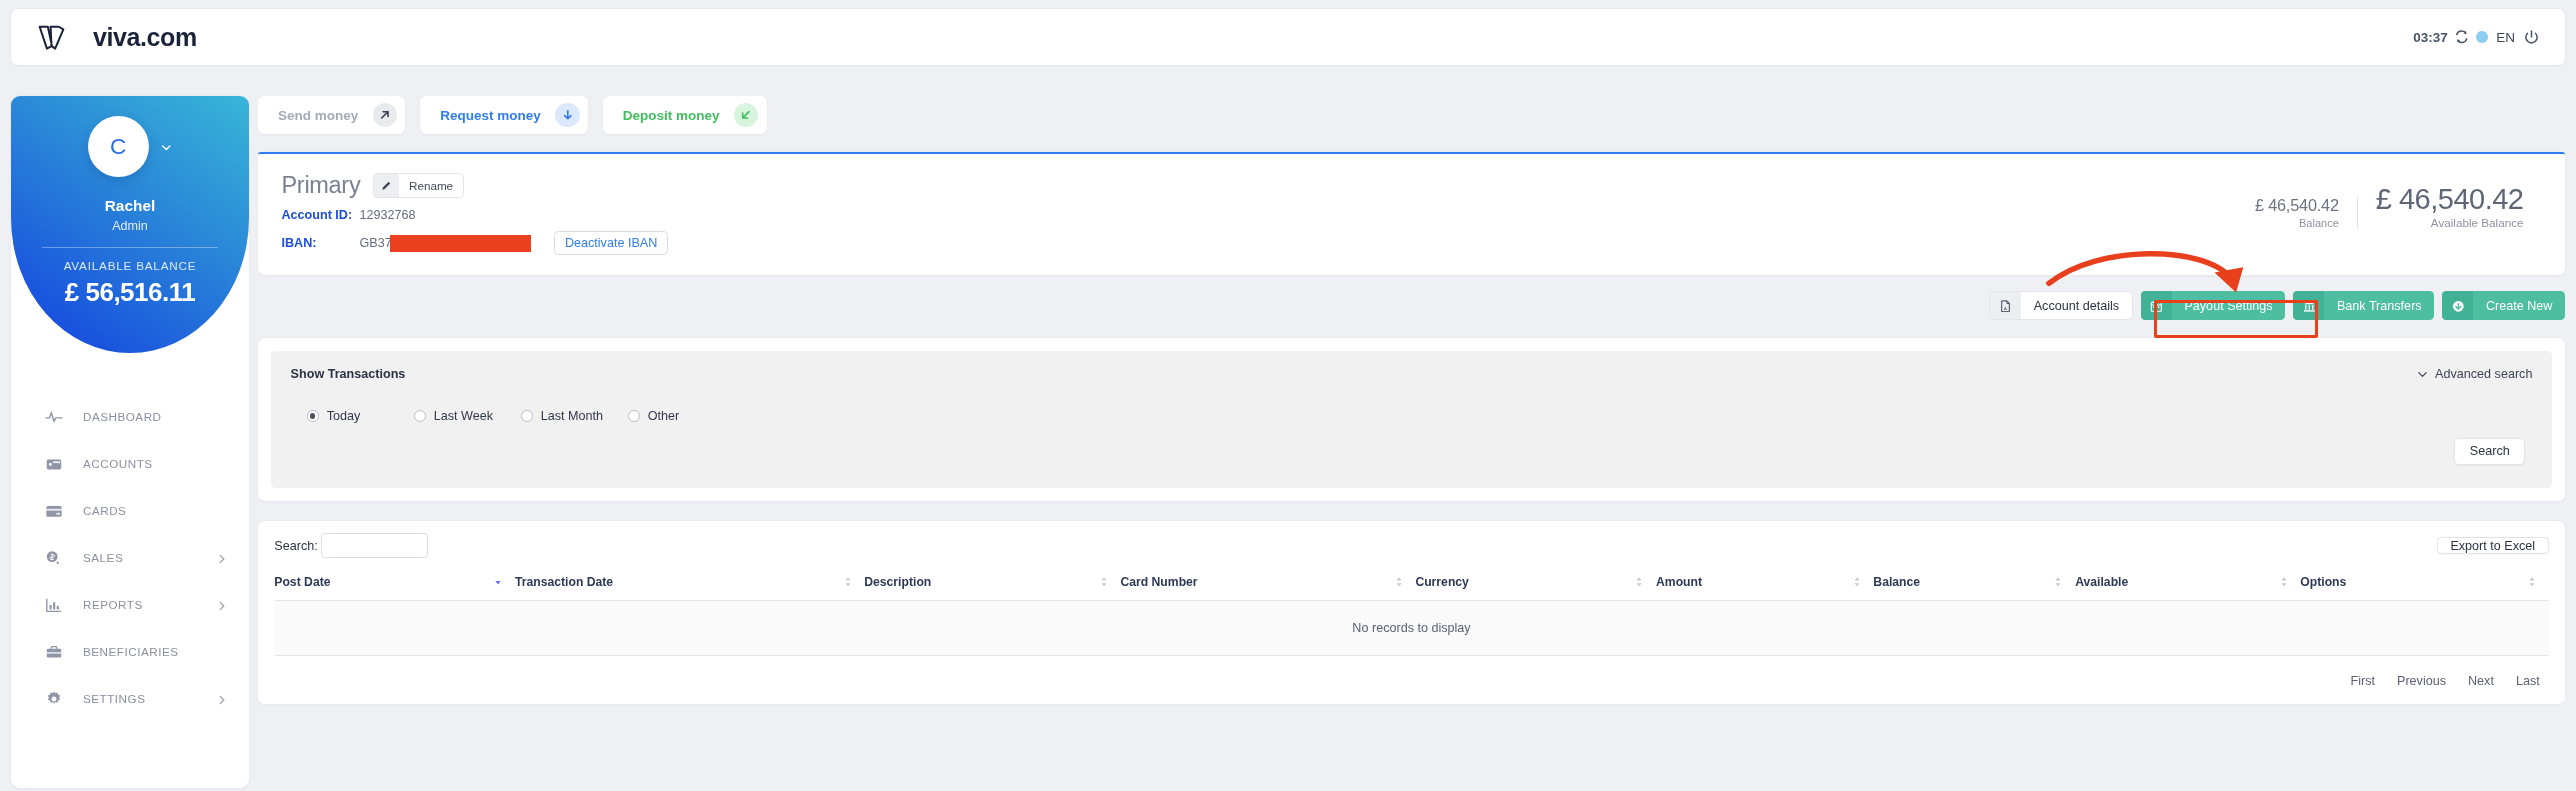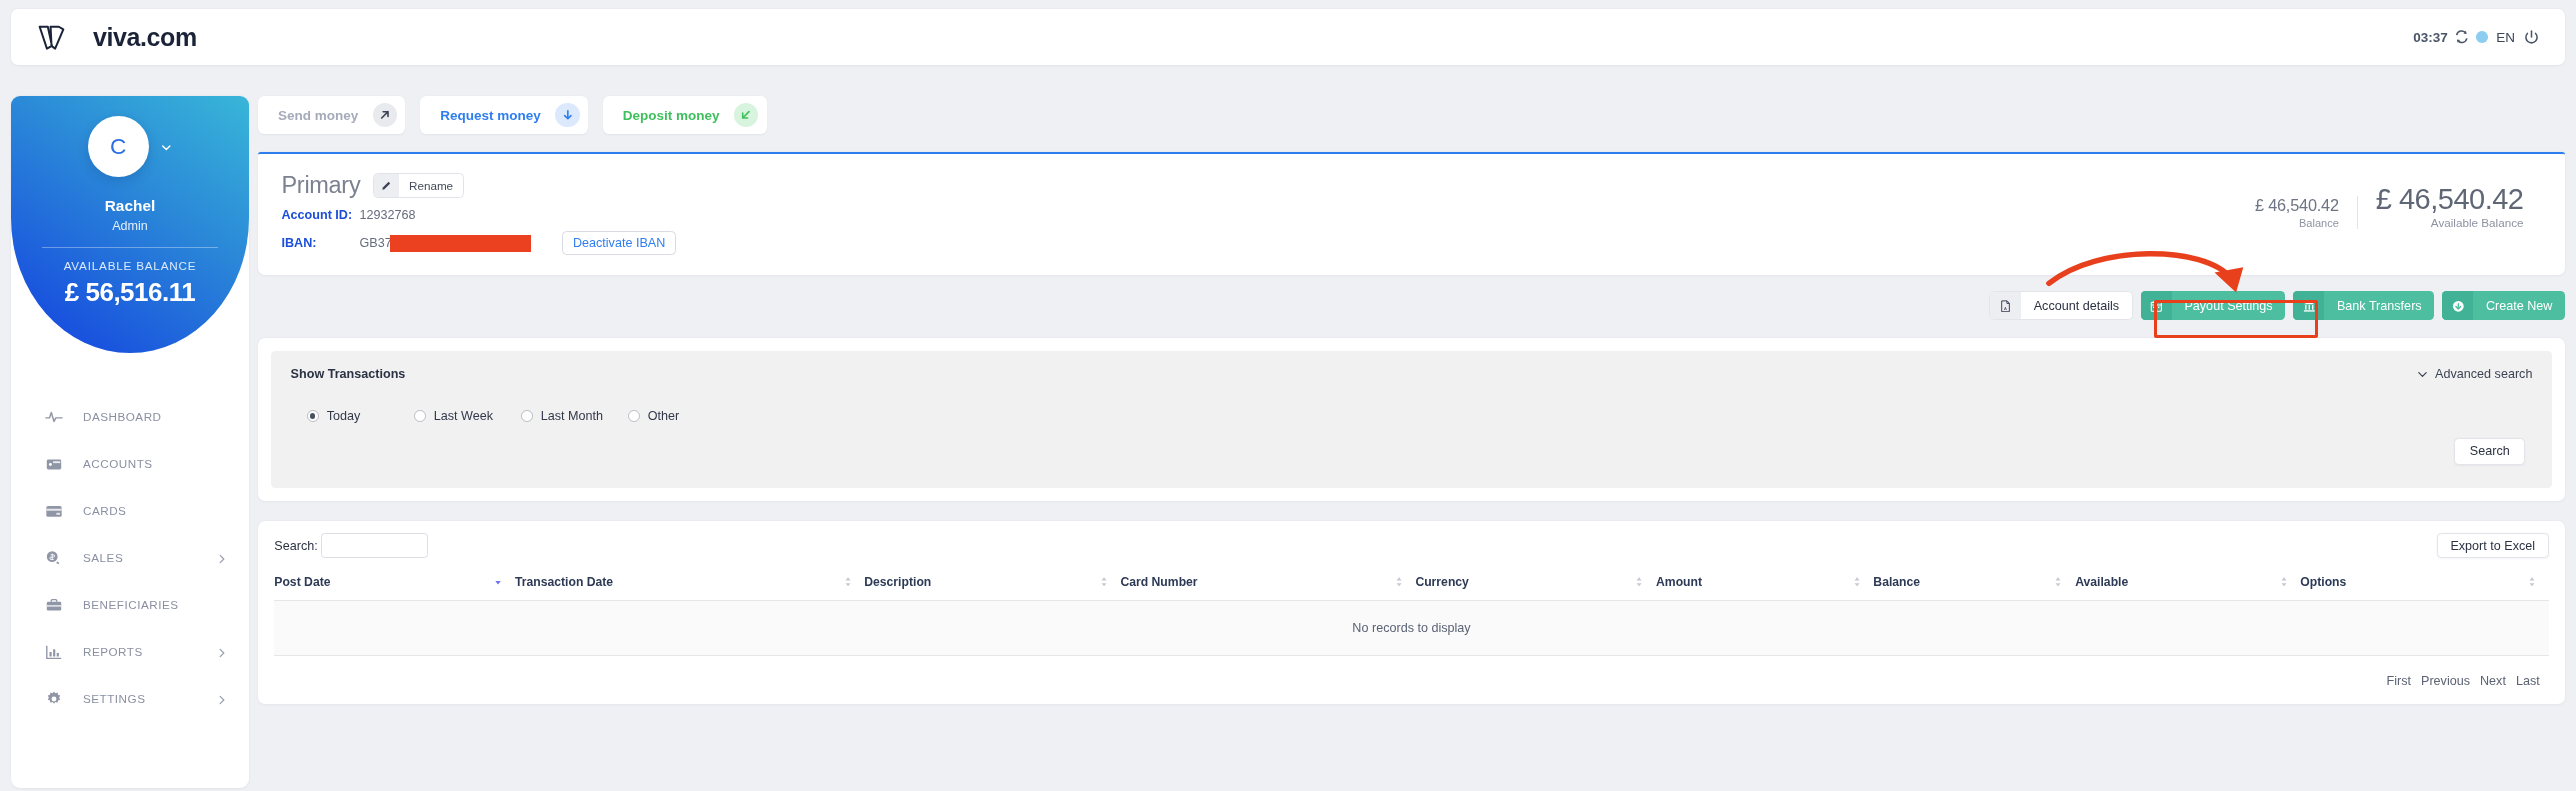--- a/index.html
+++ b/index.html
@@ -112,21 +112,21 @@
   }
   .rename-ico-box { width: 25px; background: #eceef1; display: flex; align-items: center; justify-content: center; }
   .rename-ico-box svg { width: 11px; height: 11px; display: block; }
   .rename-label { display: flex; align-items: center; padding: 0 10px; font-size: 11.7px; color: #434a58; }
 
   .acct-line { display: flex; align-items: center; margin-top: 9px; font-size: 12.6px; }
   .acct-key { width: 78px; color: #1d4ed8; font-weight: 700; }
   .acct-val { color: #656c7d; }
   .redact { display: inline-block; width: 141px; height: 17px; background: #ec4120; vertical-align: middle; margin-left: -1.8px; }
   .deact-btn {
-    margin-left: 31px; height: 24.4px; padding: 0 10px;
+    margin-left: 23px; height: 24.4px; padding: 0 10px;
     border: 0.9px solid #d8dbe1; border-radius: 4.5px; background: #fff;
     color: #2f7ef0; font-size: 12.6px; display: flex; align-items: center; cursor: pointer;
   }
 
   .balances { position: absolute; right: 23.5px; top: 29px; display: flex; align-items: flex-end; gap: 0; }
   .bal-col { text-align: right; padding: 0 18px; }
   .bal-col.small { border-right: 0.9px solid #e2e4e9; }
   .bal-amt-sm { font-size: 16.3px; color: #6d7483; font-weight: 400; letter-spacing: -0.2px; }
   .bal-cap-sm { font-size: 11px; color: #8d93a1; margin-top: 1.8px; }
   .bal-amt-lg { font-size: 29px; color: #5f6675; font-weight: 300; letter-spacing: -0.5px; }
@@ -158,31 +158,31 @@
   .adv-search { position: absolute; right: 20px; top: 16.3px; display: flex; align-items: center; gap: 7.2px; font-size: 12.6px; color: #3c4354; cursor: pointer; }
   .adv-search svg { width: 11px; height: 11px; display: block; }
   .search-row { display: flex; justify-content: flex-end; margin-top: 14.5px; padding-right: 7.2px; }
   .search-btn { border: 0.9px solid #e2e4e9; background: #fff; border-radius: 4.5px; height: 27px; padding: 0 14.5px; font-size: 12.6px; color: #2b3243; display: flex; align-items: center; cursor: pointer; box-shadow: 0 0.9px 1.8px rgba(20,30,60,.05); }
 
   .table-panel { margin-top: 20px; background: #fff; border-radius: 7.2px; padding: 12.6px 16.3px 16.3px 16.3px; box-shadow: 0 0.9px 2.7px rgba(20,30,60,.05); }
   .tbl-top { display: flex; align-items: center; justify-content: space-between; }
   .tbl-search { display: flex; align-items: center; gap: 3px; }
   .tbl-search label { font-size: 12.6px; color: #2b3243; }
   .tbl-search input { width: 107px; height: 25px; border: 0.9px solid #dcdee4; border-radius: 3.6px; background: #fff; padding: 0 6.3px; font-family: inherit; font-size: 11.7px; }
-  .excel-btn { border: 0.9px solid #e2e4e9; background: #fff; border-radius: 4.5px; height: 25px; padding: 0 12.6px; font-size: 12.6px; color: #2b3243; display: flex; align-items: center; cursor: pointer; box-shadow: 0 0.9px 1.8px rgba(20,30,60,.05); }
+  .excel-btn { border: 0.9px solid #e2e4e9; background: #fff; border-radius: 4.5px; height: 17px; padding: 0 12.6px; font-size: 12.6px; color: #2b3243; display: flex; align-items: center; cursor: pointer; box-shadow: 0 0.9px 1.8px rgba(20,30,60,.05); }
 
   table { width: 100%; border-collapse: collapse; margin-top: 16.3px; table-layout: fixed; }
   th {
     text-align: left; font-size: 12.2px; font-weight: 700; color: #2d3a56;
     padding: 0 0 11px 0; border-bottom: 0.9px solid #e4e6ea; position: relative;
     cursor: pointer;
   }
   th .sort { position: absolute; right: 12.6px; top: 0.9px; width: 8.1px; height: 11.7px; display: block; }
   td.empty { text-align: center; font-size: 12.6px; color: #5a6274; padding: 20px 0; background: #fafafa; border-bottom: 0.9px solid #e4e6ea; }
-  .pager { display: flex; justify-content: flex-end; gap: 10px; margin-top: 18px; padding-right: 9px; }
+  .pager { display: flex; justify-content: flex-end; gap: 22px; margin-top: 18px; padding-right: 9px; }
   .pager span { font-size: 12.6px; color: #5b6273; cursor: pointer; }
 
   
   .anno-arrow { position: absolute; left: 2043px; top: 242px; width: 271px; height: 72px; pointer-events: none; }
   .anno-box { position: absolute; left: 2154px; top: 300px; width: 164px; height: 38px; border: 3.6px solid #e8401d; border-radius: 1.8px; pointer-events: none; }
 </style>
 </head>
 <body>
 
 <div class="topbar">
@@ -263,37 +263,37 @@
             <path d="M8 5.2 V11.8 M6.3 6.4 h3 a1.3 1.3 0 0 1 0 2.6 h-2.6 a1.3 1.3 0 0 0 0 2.6 h3" fill="none" stroke="#fff" stroke-width="1"></path>
             <path d="M13.5 13.5 a4.5 4.5 0 0 1 2.5 3.5 l-3.5 -1.2 Z" fill="#9096a6"></path>
           </svg></span>
       <span class="nav-label">SALES</span>
       <span class="nav-chev"><svg viewBox="0 0 11 11">
             <path d="M3.5 1.5 L7.5 5.5 L3.5 9.5" fill="none" stroke="#8a90a2" stroke-width="1.4" stroke-linecap="round" stroke-linejoin="round"></path>
           </svg></span>
     </div>
     <div class="nav-item">
       <span class="nav-ico"><svg viewBox="0 0 20 20">
-            <rect x="2" y="6.5" width="16" height="9.5" rx="1.4" fill="#9096a6"></rect>
-            <path d="M7 6.5 V5 a1 1 0 0 1 1 -1 h4 a1 1 0 0 1 1 1 v1.5" fill="none" stroke="#9096a6" stroke-width="1.6"></path>
-            <rect x="2" y="10.2" width="16" height="1.6" fill="#eceef2"></rect>
-          </svg></span>
-      <span class="nav-label">BENEFICIARIES</span>
-    </div>
-    <div class="nav-item">
-      <span class="nav-ico"><svg viewBox="0 0 20 20">
             <path d="M2 3 V17 H18" fill="none" stroke="#9096a6" stroke-width="1.5"></path>
             <rect x="5" y="10" width="2.4" height="5" fill="#9096a6"></rect>
             <rect x="9" y="7" width="2.4" height="8" fill="#9096a6"></rect>
             <rect x="13" y="11" width="2.4" height="4" fill="#9096a6"></rect>
           </svg></span>
       <span class="nav-label">REPORTS</span>
       <span class="nav-chev"><svg viewBox="0 0 11 11">
             <path d="M3.5 1.5 L7.5 5.5 L3.5 9.5" fill="none" stroke="#8a90a2" stroke-width="1.4" stroke-linecap="round" stroke-linejoin="round"></path>
           </svg></span>
+    </div>
+    <div class="nav-item">
+      <span class="nav-ico"><svg viewBox="0 0 20 20">
+            <rect x="2" y="6.5" width="16" height="9.5" rx="1.4" fill="#9096a6"></rect>
+            <path d="M7 6.5 V5 a1 1 0 0 1 1 -1 h4 a1 1 0 0 1 1 1 v1.5" fill="none" stroke="#9096a6" stroke-width="1.6"></path>
+            <rect x="2" y="10.2" width="16" height="1.6" fill="#eceef2"></rect>
+          </svg></span>
+      <span class="nav-label">BENEFICIARIES</span>
     </div>
     <div class="nav-item">
       <span class="nav-ico"><svg viewBox="0 0 20 20">
             <path d="M10 1.6 l1.5 2 2.4 -.7 .6 2.4 2.3 .9 -1 2.3 1 2.3 -2.3 .9 -.6 2.4 -2.4 -.7 -1.5 2 -1.5 -2 -2.4 .7 -.6 -2.4 -2.3 -.9 1 -2.3 -1 -2.3 2.3 -.9 .6 -2.4 2.4 .7 Z" fill="#9096a6"></path>
             <circle cx="10" cy="10" r="2.7" fill="#fff"></circle>
           </svg></span>
       <span class="nav-label">SETTINGS</span>
       <span class="nav-chev"><svg viewBox="0 0 11 11">
             <path d="M3.5 1.5 L7.5 5.5 L3.5 9.5" fill="none" stroke="#8a90a2" stroke-width="1.4" stroke-linecap="round" stroke-linejoin="round"></path>
           </svg></span>

